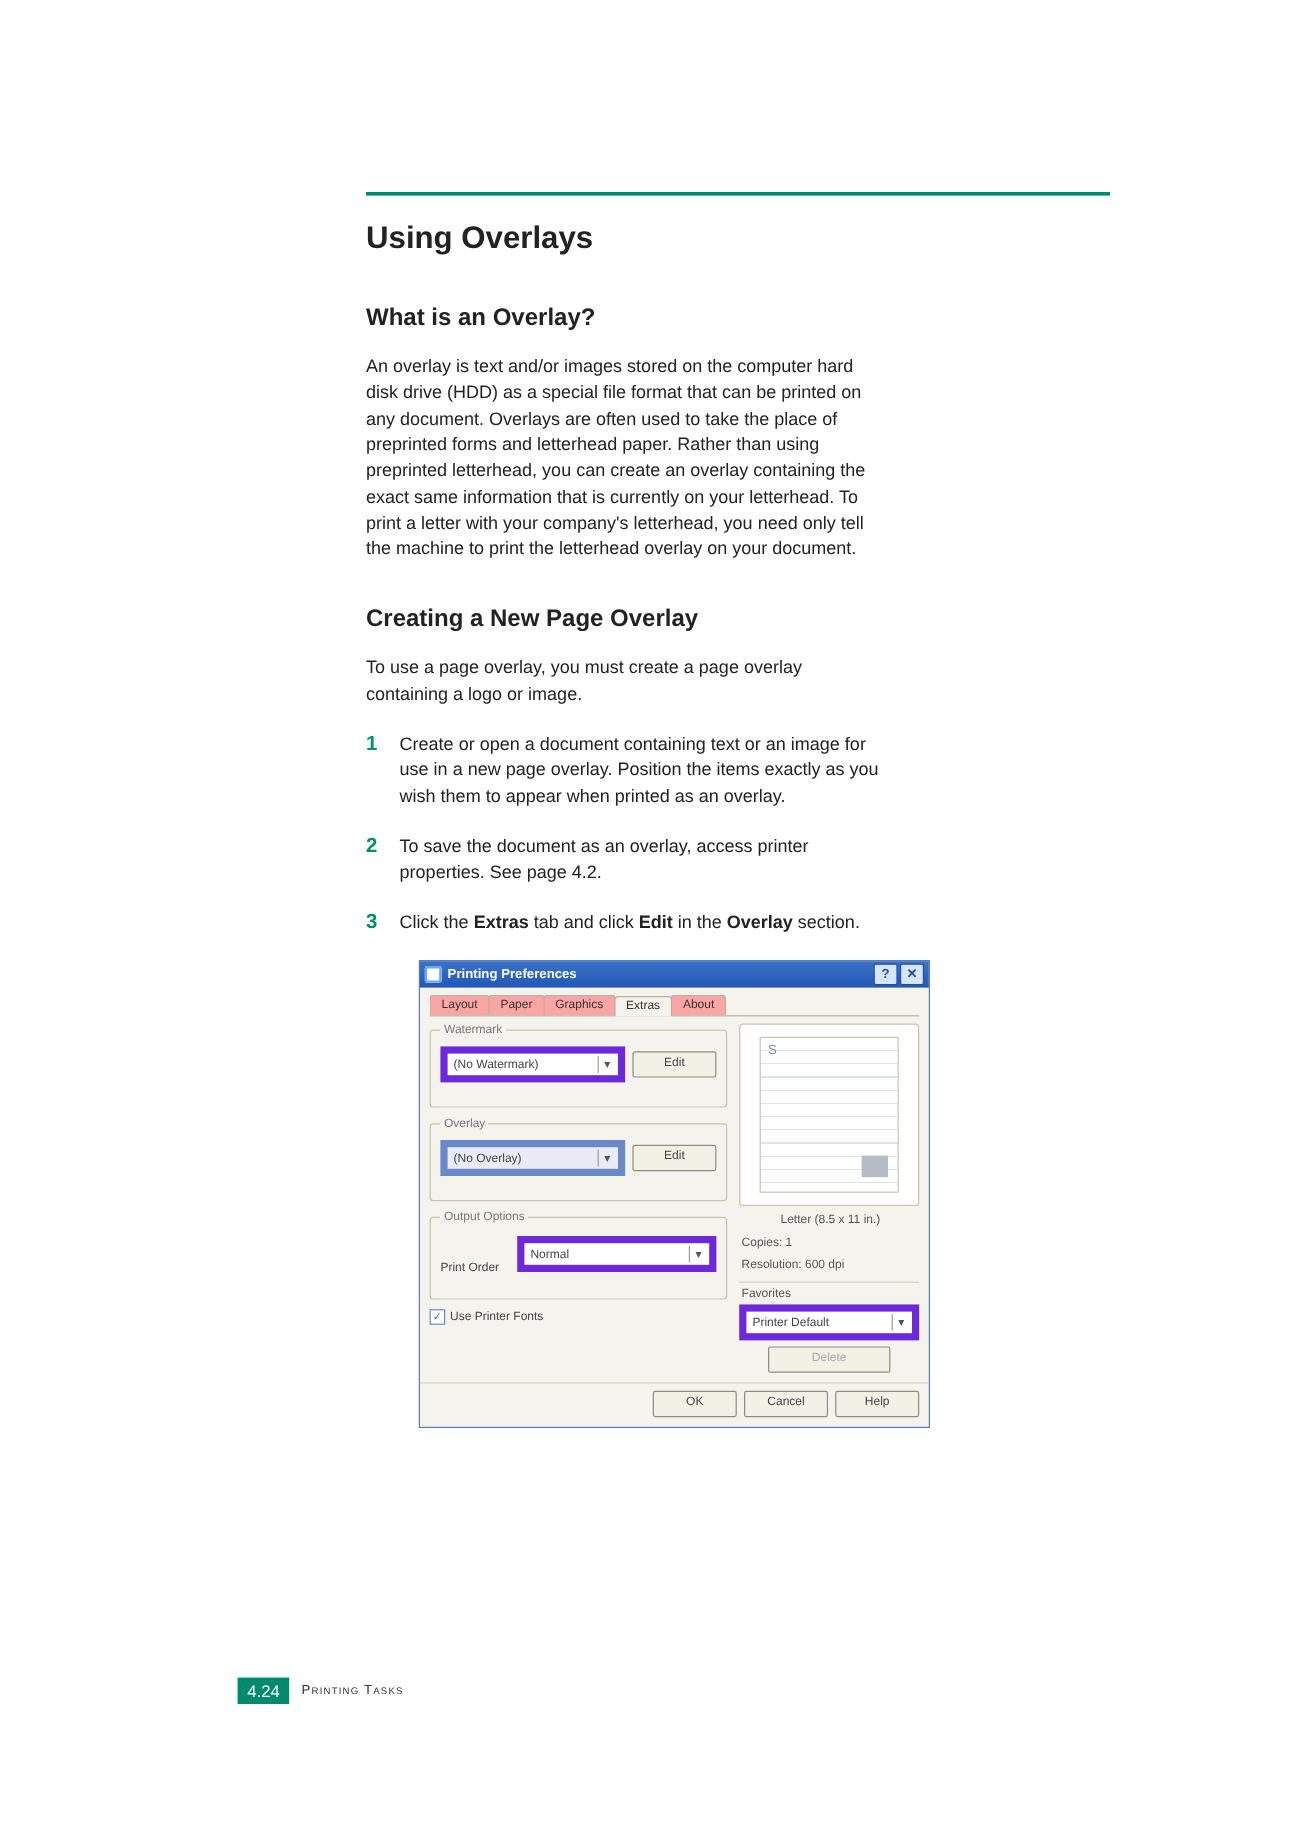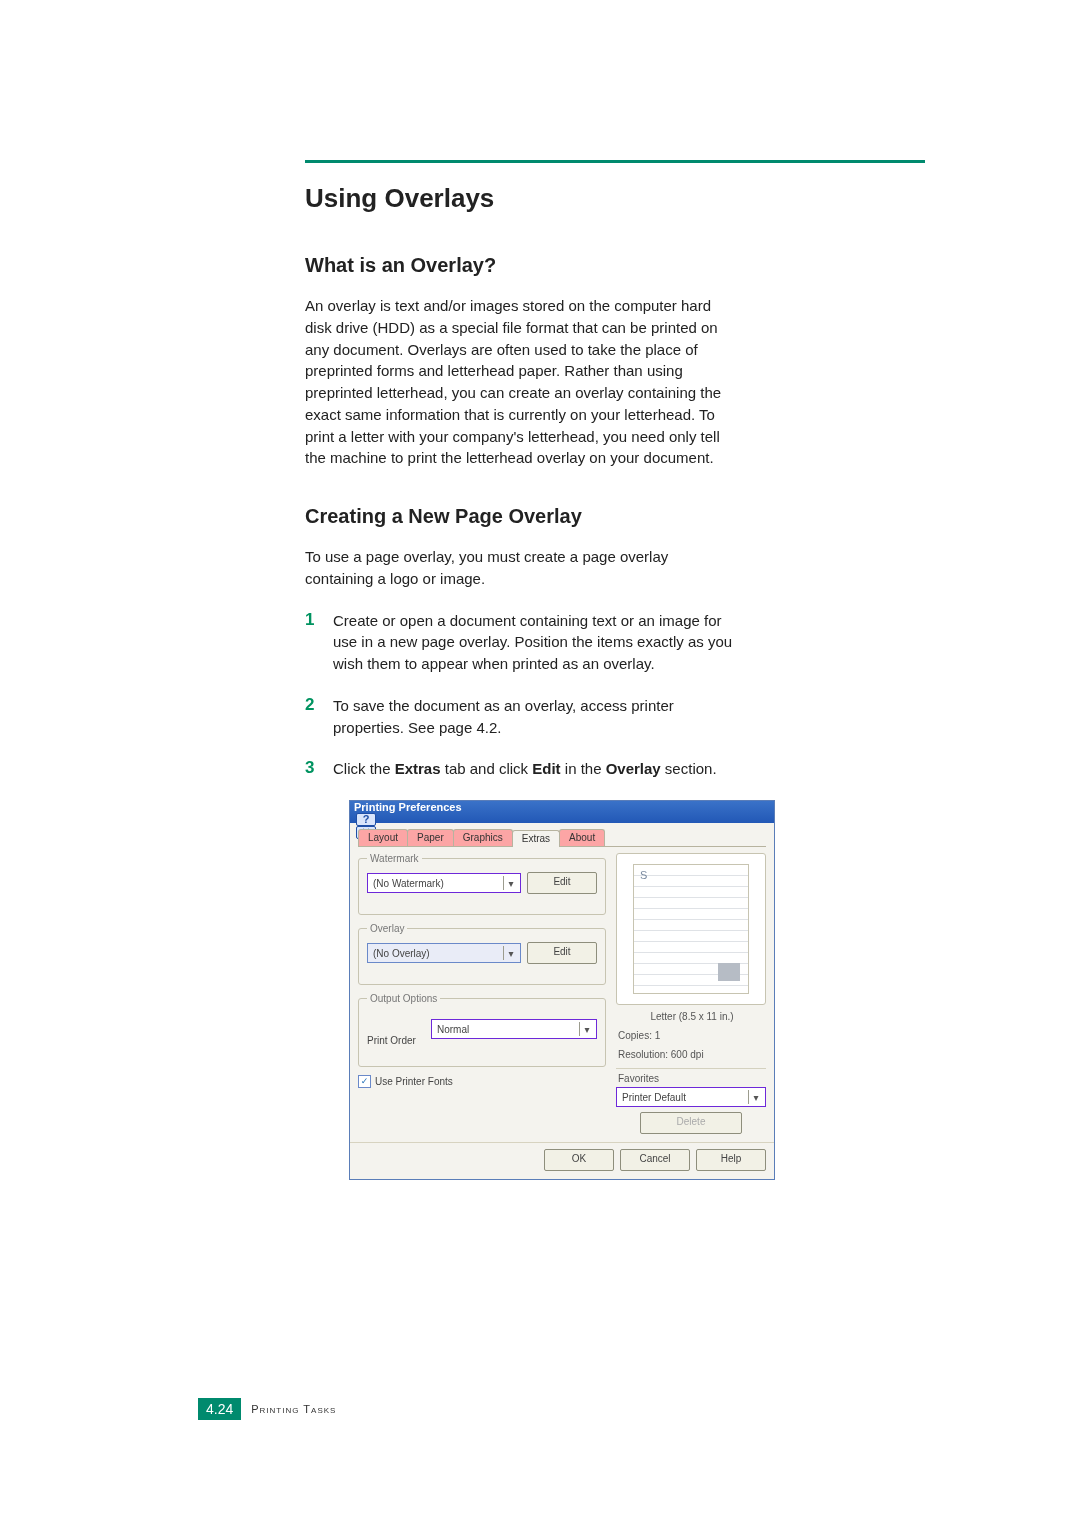--- a/index.html
+++ b/index.html
@@ -68,28 +68,27 @@
     width: 424px;
     margin-left: 44px;
     border: 1px solid #5a7db8;
     font-family: Tahoma, Geneva, sans-serif;
     font-size: 10px;
     color: #444;
     background: #f4f3ee;
   }
   .dlg-title {
     display: flex;
-    align-items: flex-start;
+    align-items: center;
     height: 22px;
     padding: 0 4px;
     background: linear-gradient(#3a72c8, #2258b6);
     color: #fff;
     font-size: 11px;
     font-weight: bold;
-    flex-direction: column;
   }
   .dlg-title .t-icon {
     width: 14px; height: 14px; background: #fff; margin-right: 5px;
     border-radius:2px; box-shadow: inset 0 0 0 2px #6aa7e8;
   }
   .dlg-title .spacer { flex: 1; }
   .dlg-title .winbtn {
     width: 18px; height: 16px; margin-left: 2px;
     background: #d9e5fb; border: 1px solid #1f4fa6;
     border-radius: 2px; display:flex; align-items:center; justify-content:center;
@@ -125,21 +124,21 @@
   }
   fieldset.grp > legend {
     padding: 0 3px;
     color: #777;
     font-size: 10px;
   }
   .row { display: flex; align-items: center; gap: 6px; }
   .select {
     flex: 1;
     height: 18px;
-    border: 1px solid #6d28d9;
+    border: 6px solid #6d28d9;
     background: #fff;
     display: flex; align-items: center; justify-content: space-between;
     padding: 0 2px 0 5px;
     font-size: 10px;
   }
   .select.sel { background:#e9ecf7; border-color:#6a89c9; }
   .select .arrow {
     width: 14px; height: 14px; border-left:1px solid #9c9c8e;
     display:flex; align-items:center; justify-content:center; color:#555;
   }

